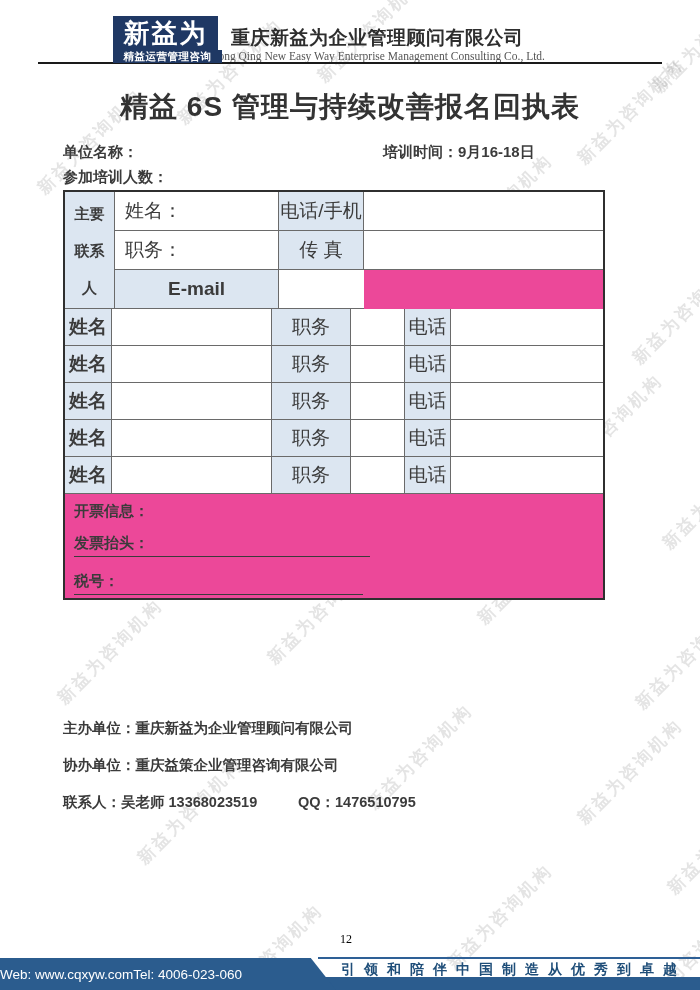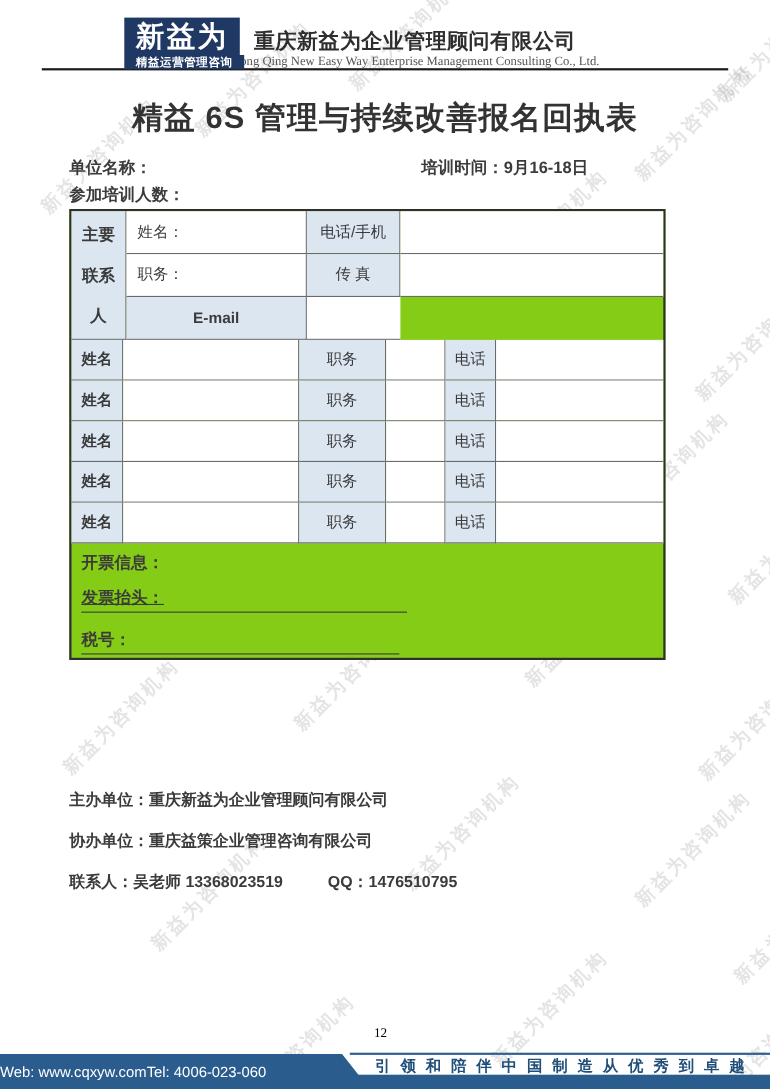--- a/index.html
+++ b/index.html
@@ -39,39 +39,39 @@
   .header-rule{position:absolute;left:38px;top:62px;width:624px;height:2px;background:#1A1A1A;z-index:1;}
   
   .doc-title{position:absolute;left:0;top:88px;width:100%;margin:0;text-align:center;
     font-size:28px;font-weight:700;color:#333;letter-spacing:1px;z-index:1;}
   .field{position:absolute;font-size:15px;font-weight:700;color:var(--ink);z-index:1;}
   .f-unit{left:63px;top:143px;}
   .f-time{left:383px;top:143px;}
   .f-count{left:63px;top:168px;}
   
   .reg-table{position:absolute;left:63px;top:190px;width:542px;box-sizing:border-box;
-    border:2px solid var(--border-outer);background:#84cc16;z-index:1;}
+    border:2px solid var(--border-outer);background:#ec4899;z-index:1;}
   .sec1{display:grid;grid-template-columns:50px 164px 85px auto;grid-auto-rows:39px;}
   .sec2{display:grid;grid-template-columns:47px 160px 79px 54px 46px auto;grid-auto-rows:37px;}
   .cell{box-sizing:border-box;border-right:1px solid var(--border-inner);
     border-bottom:1px solid var(--border-inner);
     display:flex;align-items:center;justify-content:center;
-    font-size:14px;color:var(--ink);background:#fff;}
+    font-size:19px;color:var(--ink);background:#fff;}
   .blue{background:var(--cell-blue);}
   .bold{font-weight:700;}
   .leftpad{justify-content:flex-start;padding-left:10px;}
   .lastcol{border-right:none;}
   .groupcell{grid-column:1;grid-row:1 / span 3;font-weight:700;font-size:15px;
     text-align:center;padding:0 9px;word-break:break-all;line-height:37px;}
   .sec3{position:relative;height:104px;}
   .inv-info{position:absolute;left:9px;top:8px;font-size:15px;font-weight:700;}
   .inv-line{position:absolute;left:9px;font-size:15px;font-weight:700;}
   .inv-line span{display:inline-block;border-bottom:1px solid #3B3B3B;padding-bottom:3px;}
   .inv-title{top:40px;}
-  .inv-title span{width:296px;text-decoration:underline;}
+  .inv-title span{width:296px;}
   .inv-tax{top:78px;}
   .inv-tax span{width:289px;}
   
   .notes{position:absolute;left:63px;top:608px;width:580px;font-size:14.5px;
     color:var(--ink);line-height:20px;z-index:1;}
   .notes b{font-weight:700;}
   .note-l2{margin-top:18px;margin-left:41px;}
   .note-l3{margin-top:16px;}
   
   .orgs{position:absolute;left:63px;top:718px;width:580px;font-size:14.5px;font-weight:700;

